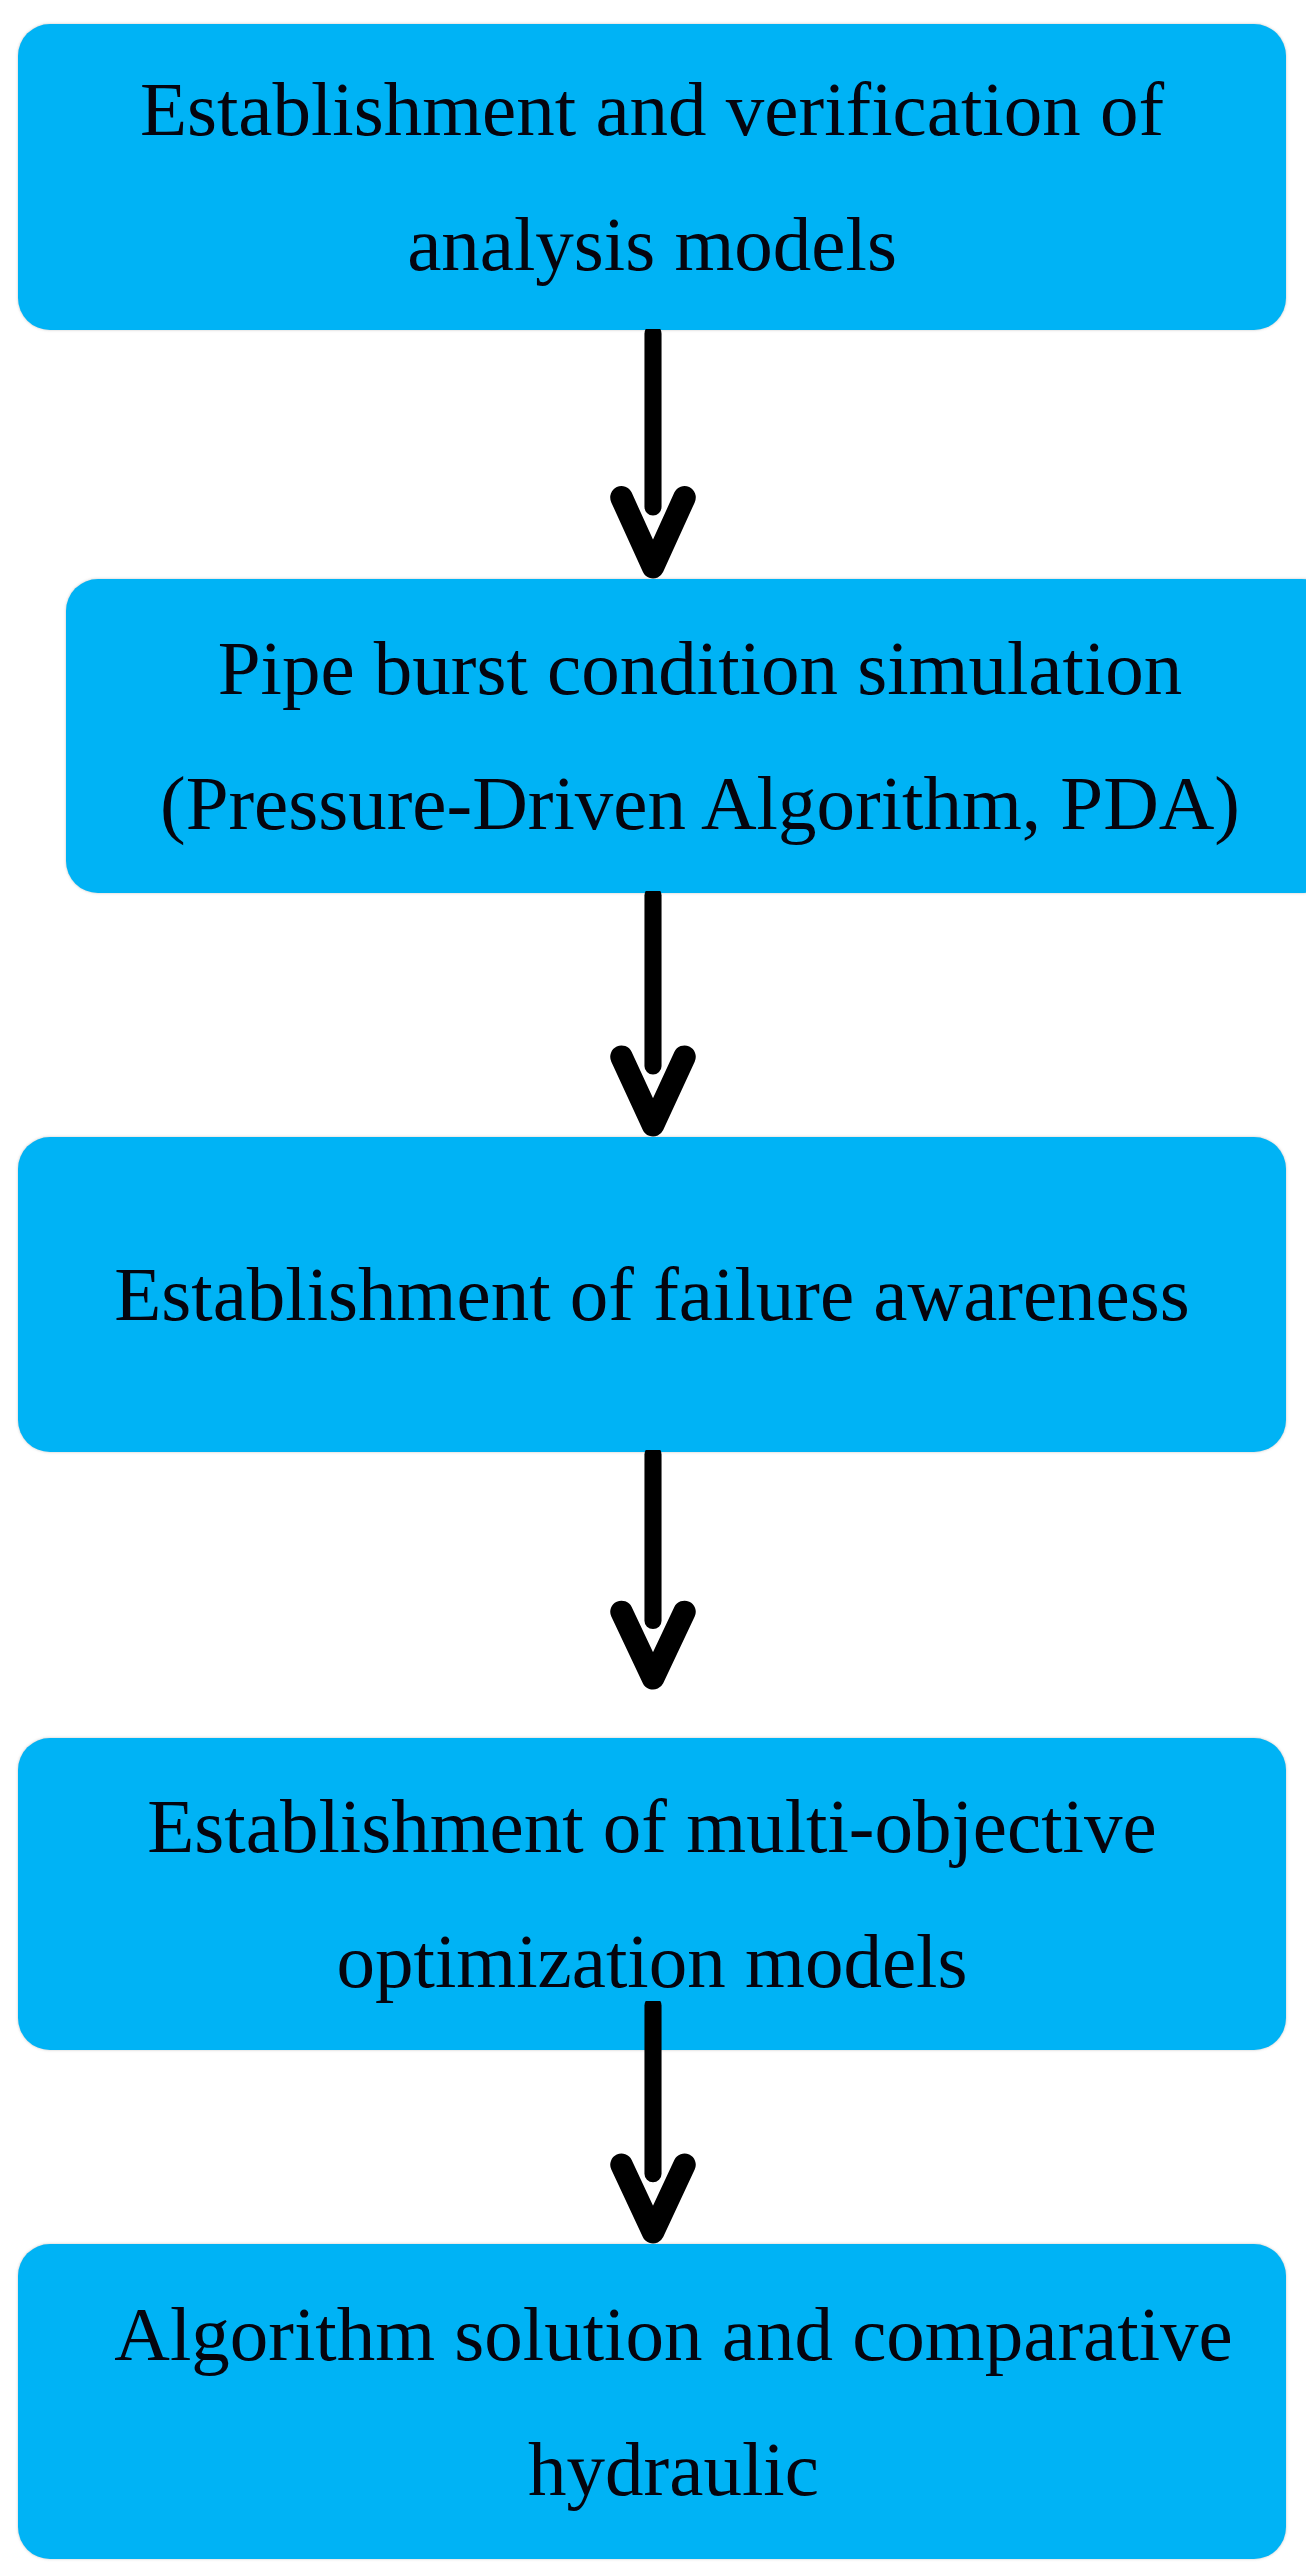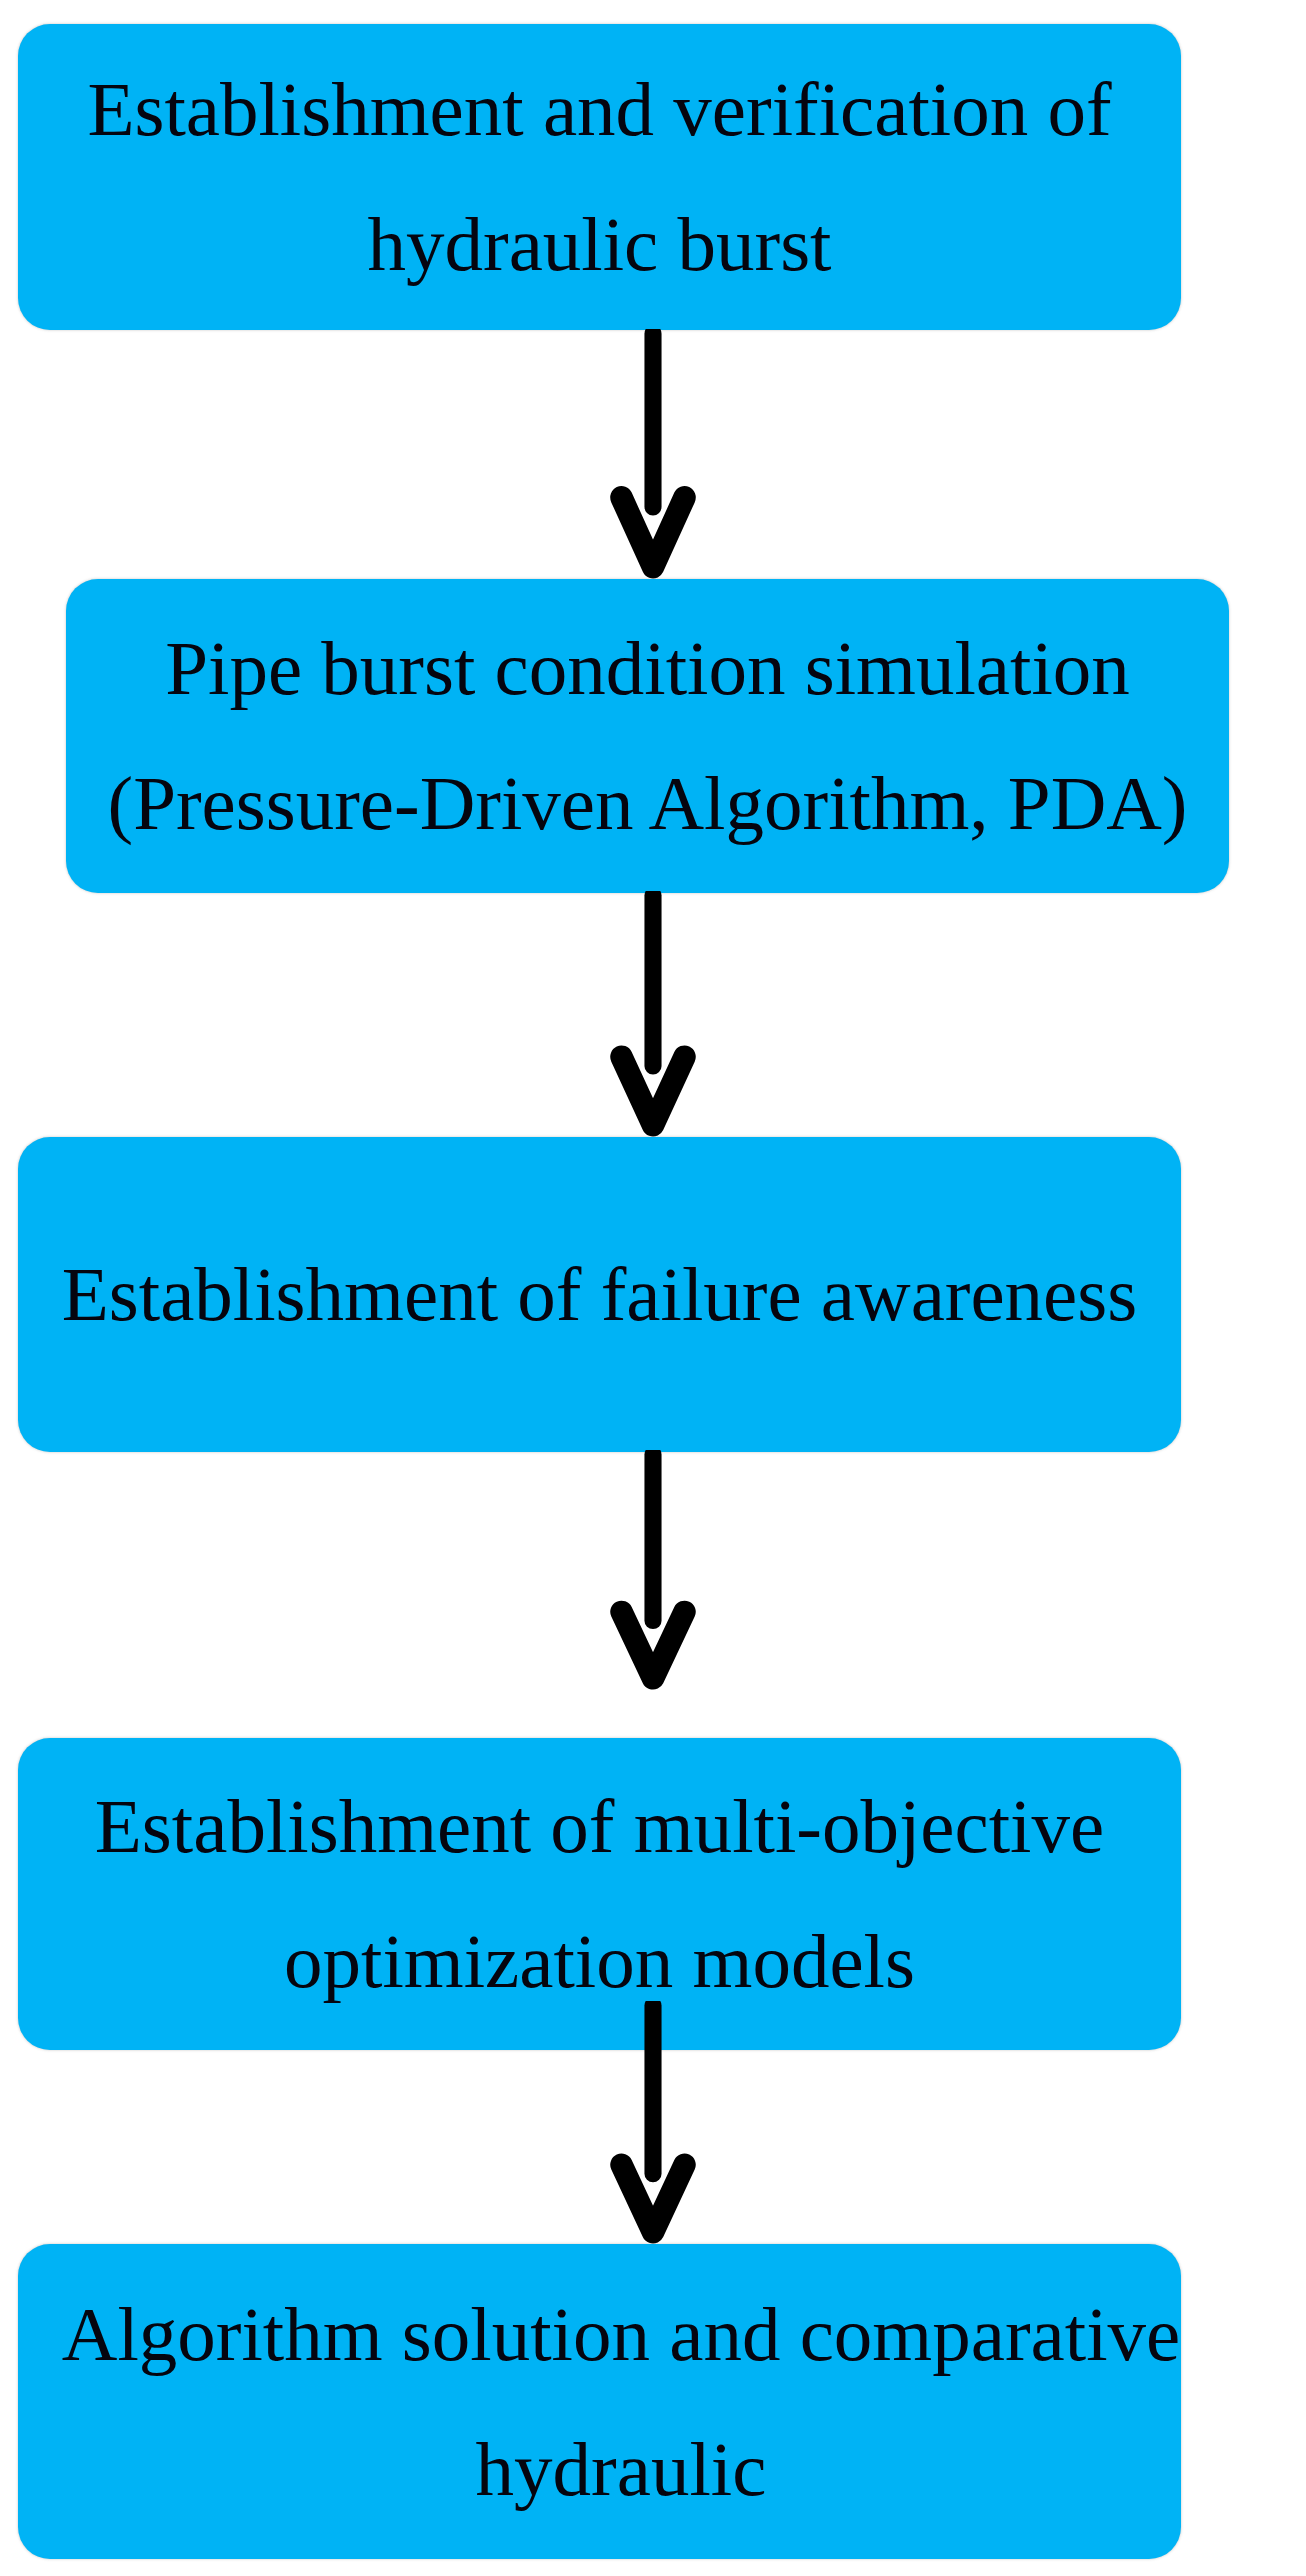--- a/index.html
+++ b/index.html
@@ -11,21 +11,21 @@
     position: relative;
     width: 1306px;
     height: 2576px;
     background: #ffffff;
     overflow: hidden;
     font-family: "Liberation Serif", "DejaVu Serif", serif;
   }
   .flow-box {
     position: absolute;
     left: 18px;
-    width: 1163px;
+    width: 1268px;
     box-sizing: border-box;
     background: var(--box-fill, #00B3F5);
     border-radius: 32px;
     display: flex;
     flex-direction: column;
     justify-content: center;
     align-items: center;
     box-shadow: 0 0 2.7px rgba(80,80,80,0.35);
   }
   .flow-box .line {
@@ -55,21 +55,21 @@
   .arrow-3 { top: 1450px; height: 240px; }
   .arrow-4 { top: 2001px; height: 243px; }
 </style>
 </head>
 <body>
 
 <div class="canvas">
 
   <section class="flow-box box-1">
     <span class="line">Establishment and verification of</span>
-    <span class="line">hydraulic burst</span>
+    <span class="line">analysis models</span>
   </section>
 
   <svg class="arrow arrow-1" viewBox="0 0 100 270" preserveAspectRatio="none" xmlns="http://www.w3.org/2000/svg">
     <line x1="50" y1="5" x2="50" y2="192" stroke="currentColor" stroke-width="19" stroke-linecap="round"></line>
     <path d="M 15 182 L 50 257 L 85 182" fill="none" stroke="currentColor" stroke-width="25" stroke-linecap="round" stroke-linejoin="round"></path>
   </svg>
 
   <section class="flow-box box-2">
     <span class="line">Pipe burst condition simulation</span>
     <span class="line">(Pressure-Driven Algorithm, PDA)</span>

